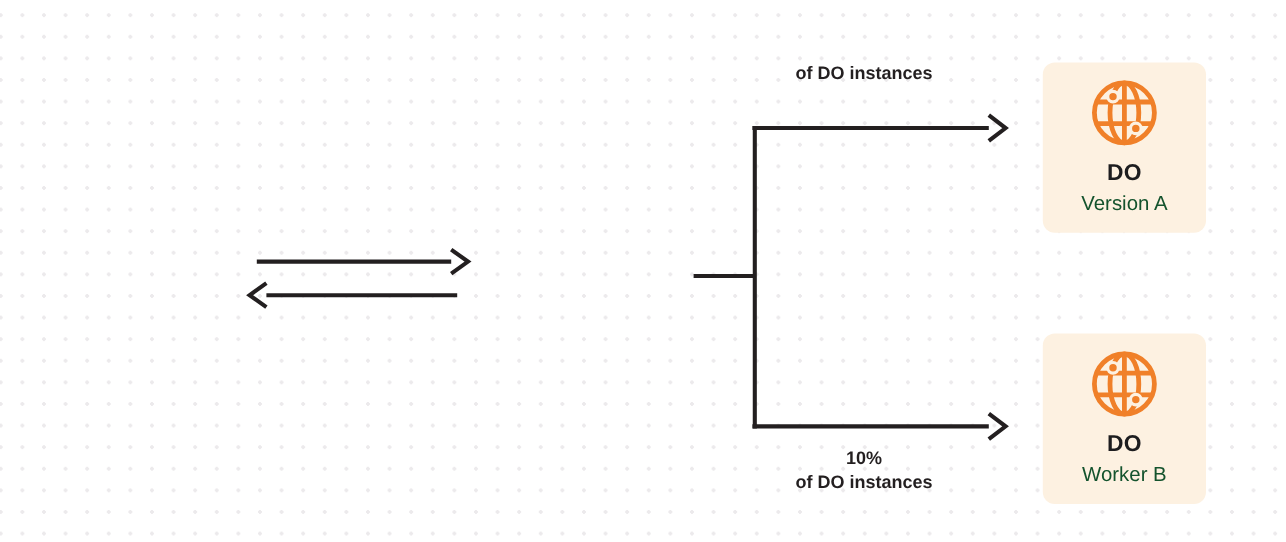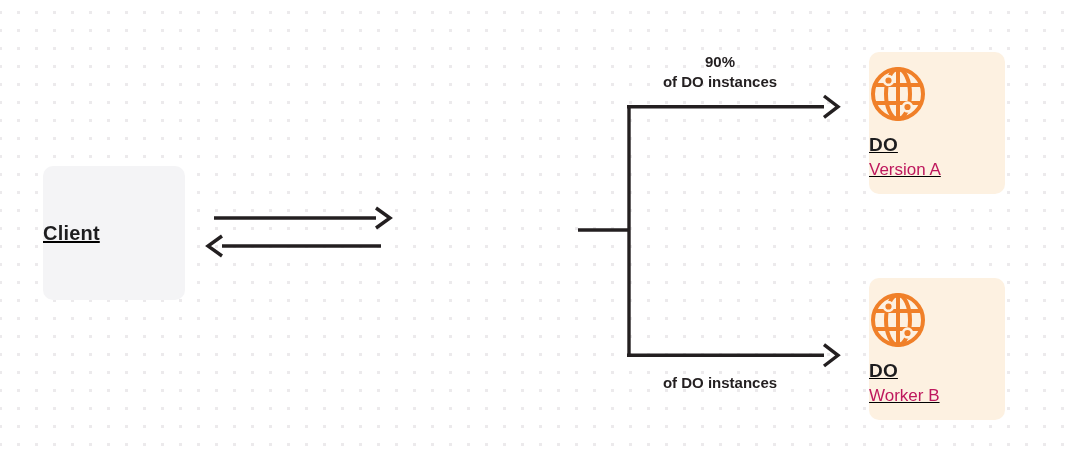--- a/index.html
+++ b/index.html
@@ -26,22 +26,22 @@
     background-position: -1px 11px;
   }
 
   
   .node {
     position: absolute;
     box-sizing: border-box;
     border-radius: 10px;
     display: flex;
     flex-direction: column;
+    align-items: center;
     justify-content: center;
-    text-decoration: underline;
   }
 
   .node-client {
     left: 43px;
     top: 166px;
     width: 142px;
     height: 134px;
     background: #f4f4f6;
   }
 
@@ -77,21 +77,21 @@
     line-height: 1.1;
   }
 
   .node-title-client {
     font-size: 20px;
   }
 
   .node-subtitle {
     font-size: 17px;
     font-weight: normal;
-    color: #be185d;
+    color: #14532d;
     line-height: 1.25;
     margin-top: 3px;
   }
 
   .node-icon {
     display: block;
     line-height: 0;
   }
 
   .worker-icon-wrap { margin-bottom: 18px; }
@@ -119,23 +119,20 @@
     white-space: nowrap;
   }
   .edge-label-top  { left: 612px; top: 52px;  width: 216px; }
   .edge-label-bot  { left: 612px; top: 373px; width: 216px; }
 </style>
 </head>
 <body>
 
 <div id="diagram-canvas">
 
-  <div class="node node-client">
-    <div class="node-title node-title-client">Client</div>
-  </div>
 
 
   <div class="node node-do-a">
     <span class="node-icon do-icon-wrap">
       <svg width="58" height="58" viewBox="0 0 58 58" xmlns="http://www.w3.org/2000/svg">
         <g fill="none" stroke="#f08029" stroke-width="4">
           <circle cx="29" cy="29" r="25"></circle>
           <ellipse cx="29" cy="29" rx="12" ry="25"></ellipse>
           <line x1="29" y1="4" x2="29" y2="54"></line>
           <line x1="5.5" y1="20" x2="52.5" y2="20"></line>
@@ -192,21 +189,21 @@
       <path d="M824 96 L838 106.7 L824 117.4" fill="none" stroke="#231f20" stroke-width="3.4" stroke-linecap="butt" stroke-linejoin="miter"></path>
     </g>
 
     <g>
       <line x1="627" y1="355.3" x2="824" y2="355.3" stroke="#231f20" stroke-width="3.4"></line>
       <path d="M824 344.6 L838 355.3 L824 366" fill="none" stroke="#231f20" stroke-width="3.4" stroke-linecap="butt" stroke-linejoin="miter"></path>
     </g>
   </svg>
 
   <div class="edge-label edge-label-top">
-    <div>90%</div>
     <div>of DO instances</div>
   </div>
 
   <div class="edge-label edge-label-bot">
+    <div>10%</div>
     <div>of DO instances</div>
   </div>
 
 </div>
 
 </body></html>

